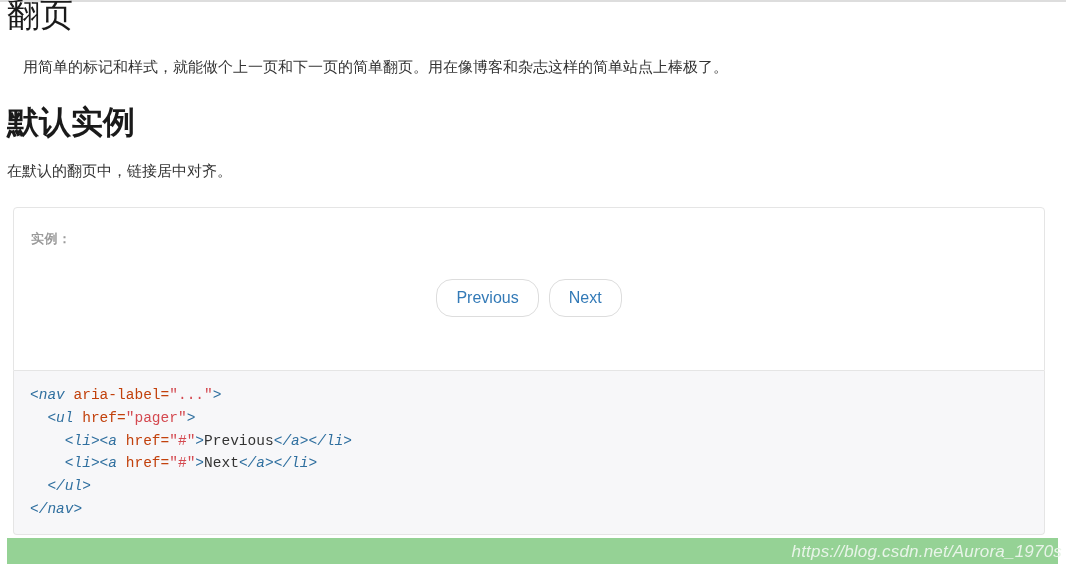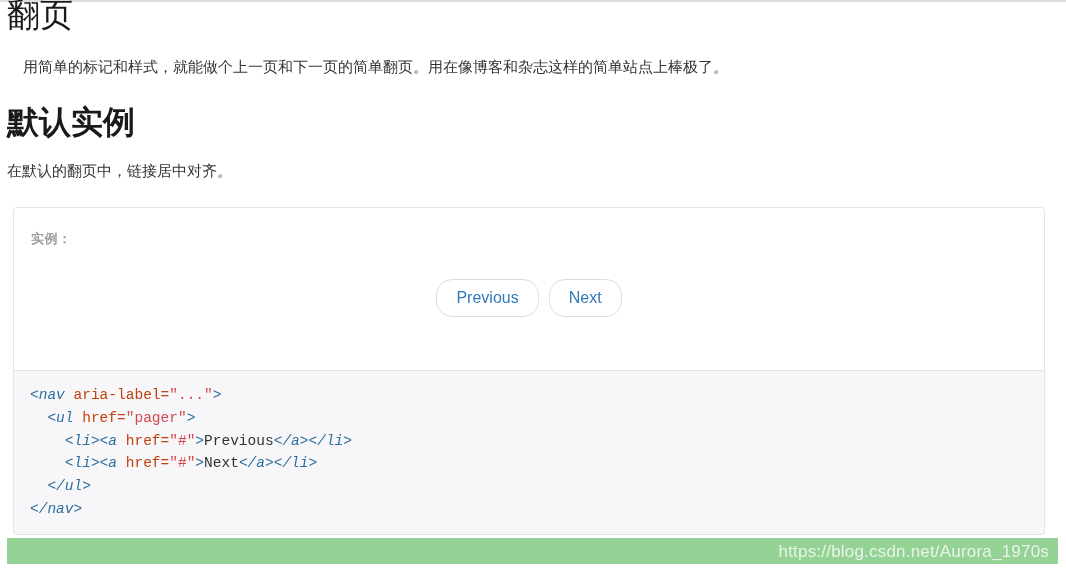--- a/index.html
+++ b/index.html
@@ -161,28 +161,29 @@
   .footer-bar {
     position: absolute;
     left: 7px;
     top: 538px;
     width: 1051px;
     height: 26px;
     background: #95d295;
   }
   .watermark {
     position: absolute;
-    right: 17px;
+    right: 4px;
     top: 542px;
     font-size: 17px;
     line-height: 20px;
     color: #e8f4e8;
     font-family: "Liberation Sans", "DejaVu Sans", sans-serif;
     letter-spacing: 0.2px;
     white-space: nowrap;
+    font-style: italic;
   }
 </style>
 </head>
 <body>
 
 <div class="top-rule"></div>
 
 <div class="page">
 
   <h1 class="page-title">翻页</h1>

